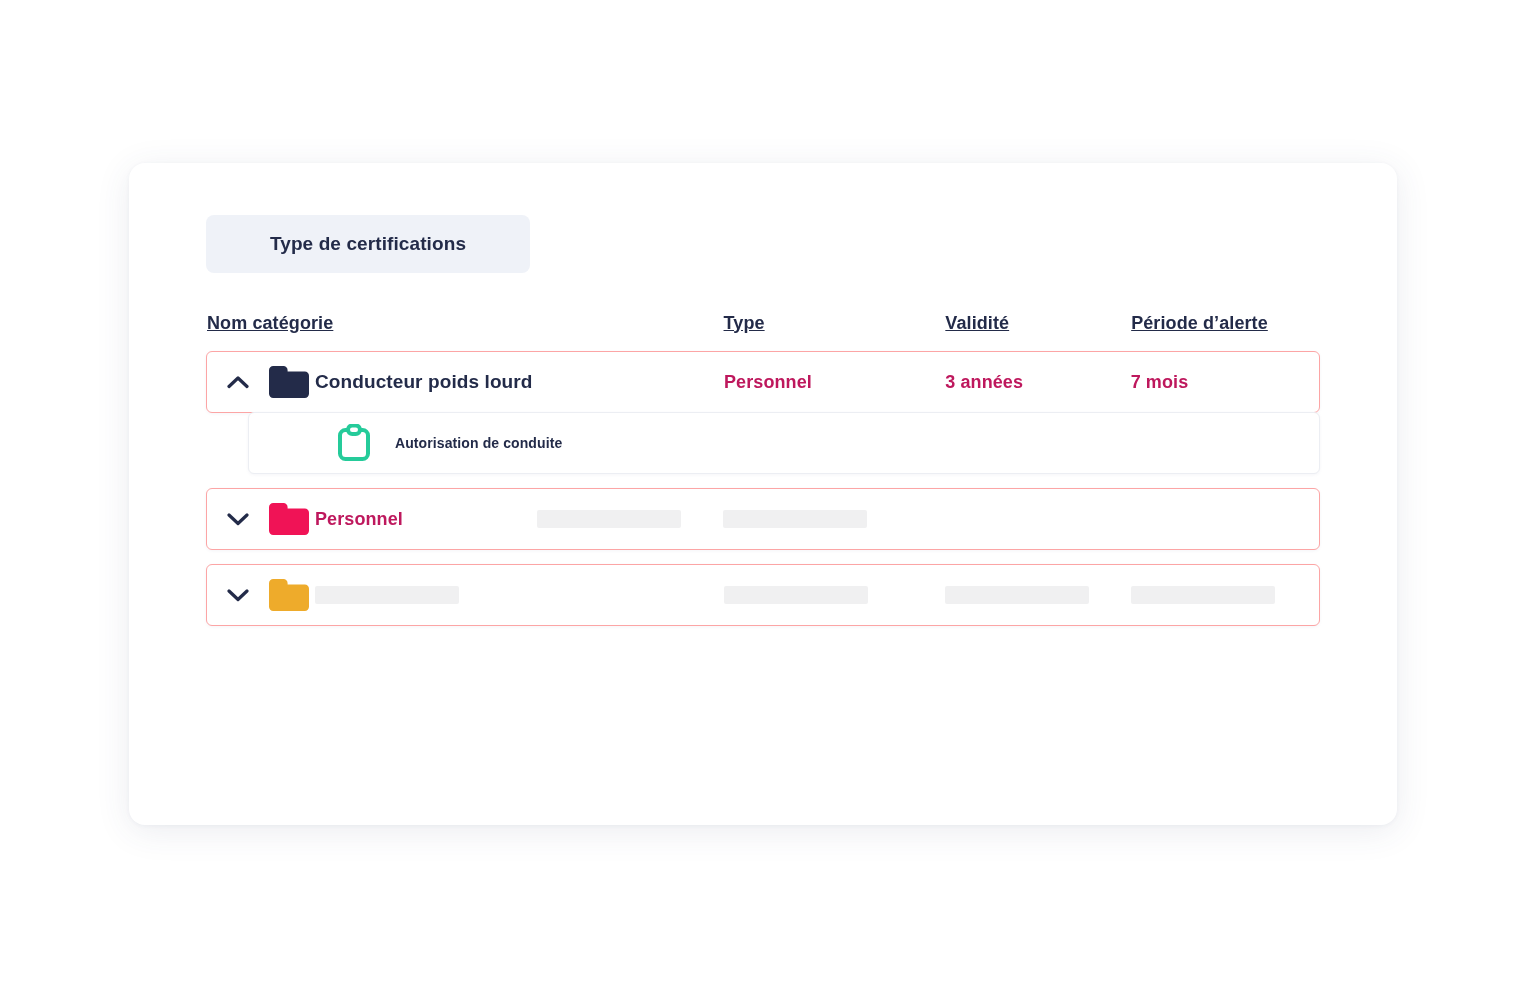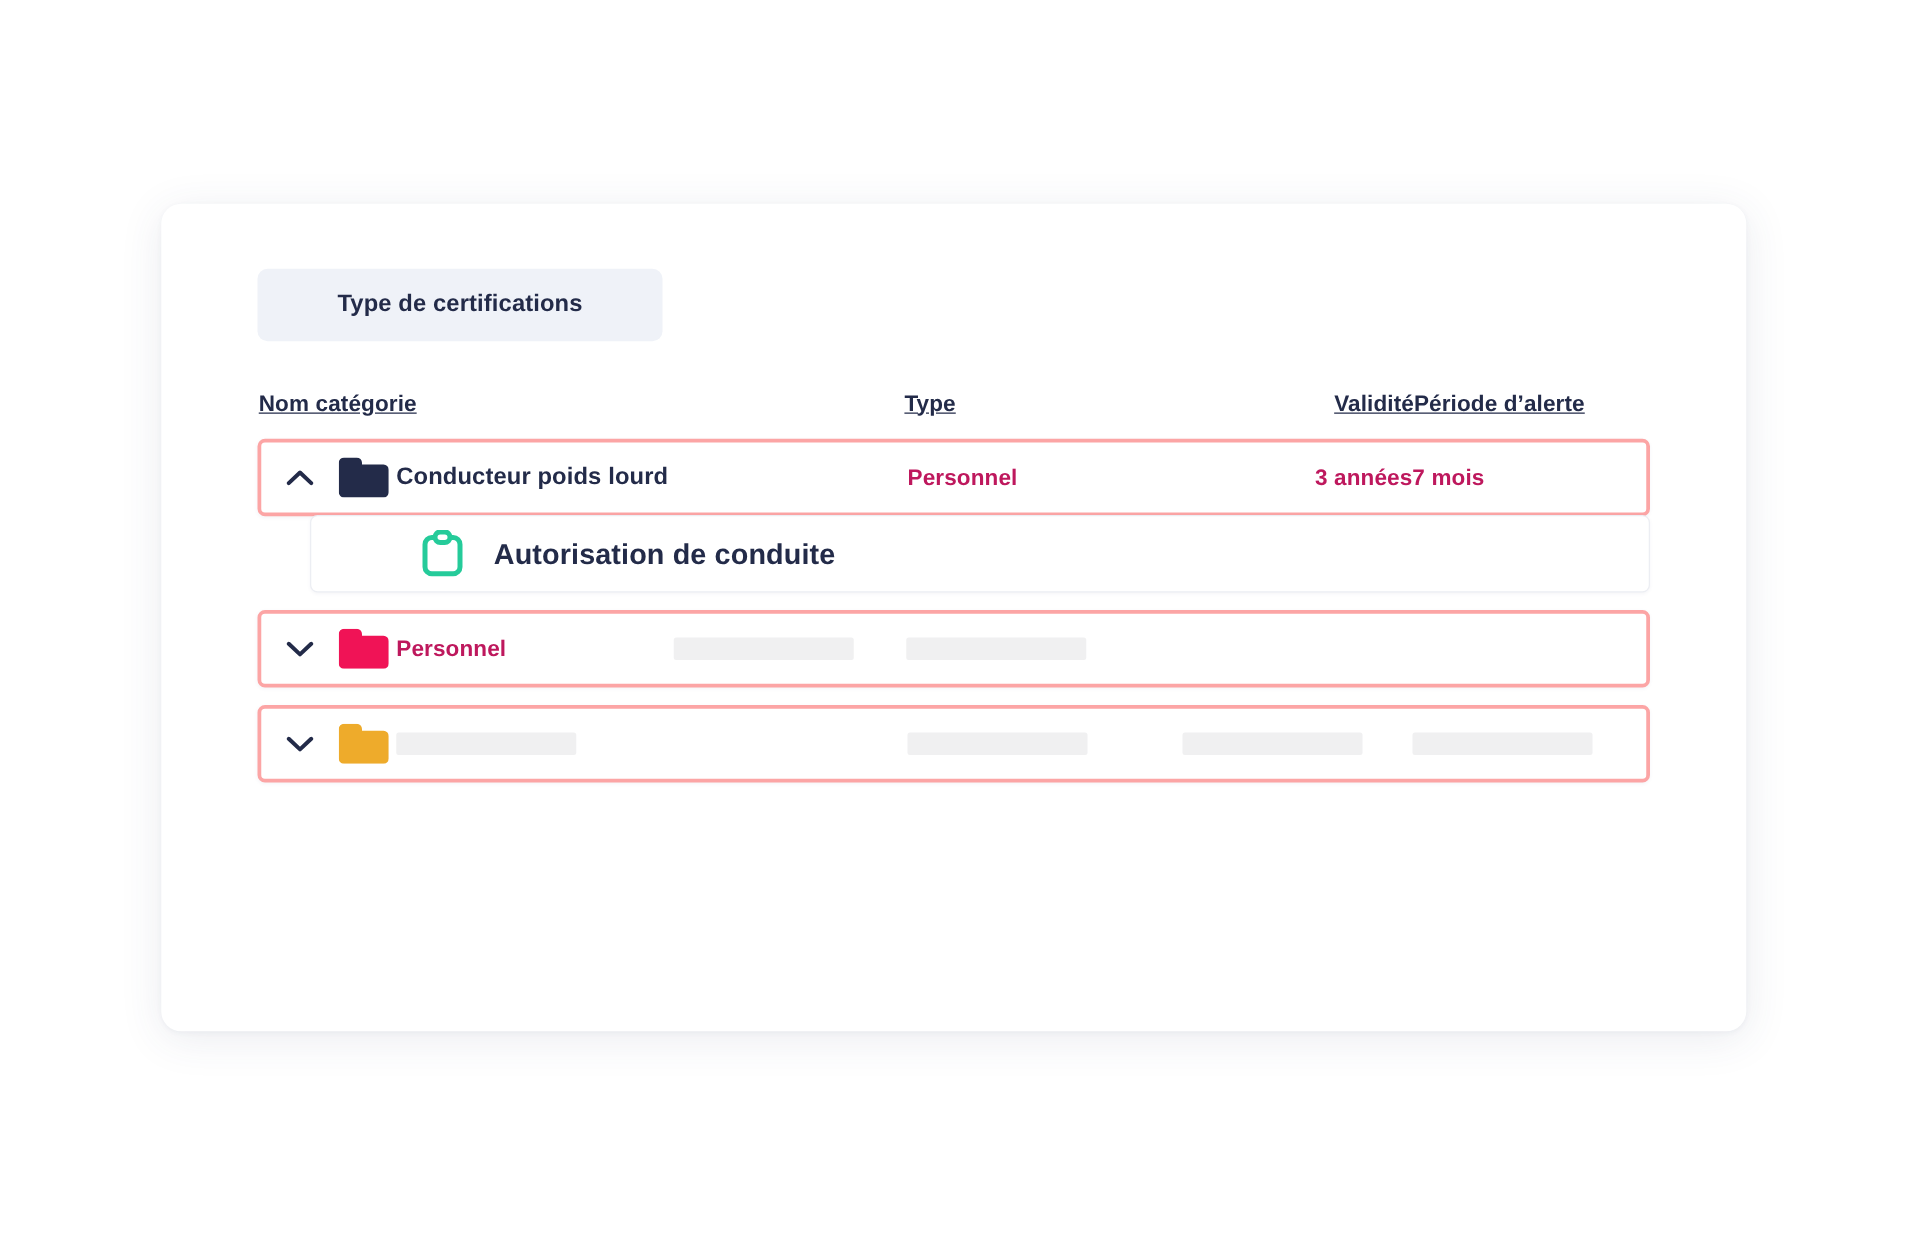--- a/index.html
+++ b/index.html
@@ -73,34 +73,34 @@
     color: #232b49;
     font-size: 18px;
     font-weight: bold;
     letter-spacing: 0.1px;
     text-decoration: underline;
   }
 
   
   .col-name   { width: 517px; }
   .col-type   { width: 222px; }
-  .col-valid  { width: 186px; text-align: right; }
+  .col-valid  { width: 186px; }
   .col-alert  { width: 189px; }
 
   .rows { margin-top: 8px; }
 
   .group { margin-bottom: 14px; }
   .group:last-child { margin-bottom: 0; }
 
   .row {
     display: flex;
     align-items: center;
     height: 62px;
     background: #ffffff;
-    border: 3px solid #fca5a5;
+    border: 1px solid #fca5a5;
     border-radius: 6px;
     box-shadow: 0 1px 3px rgba(80, 90, 130, 0.06);
   }
   .row.parent { cursor: pointer; }
 
   .chev {
     width: 62px;
     display: flex;
     align-items: center;
     justify-content: center;
@@ -157,21 +157,21 @@
     flex: 0 0 146px;
     display: flex;
     align-items: center;
     justify-content: flex-start;
     padding-left: 88px;
   }
   .sub-icon svg { display: block; }
 
   .sub-name {
     color: #232b49;
-    font-size: 23px;
+    font-size: 14px;
     font-weight: bold;
     letter-spacing: 0.1px;
   }
 </style>
 </head>
 <body>
 
 <div class="page">
   <div class="card">
 

